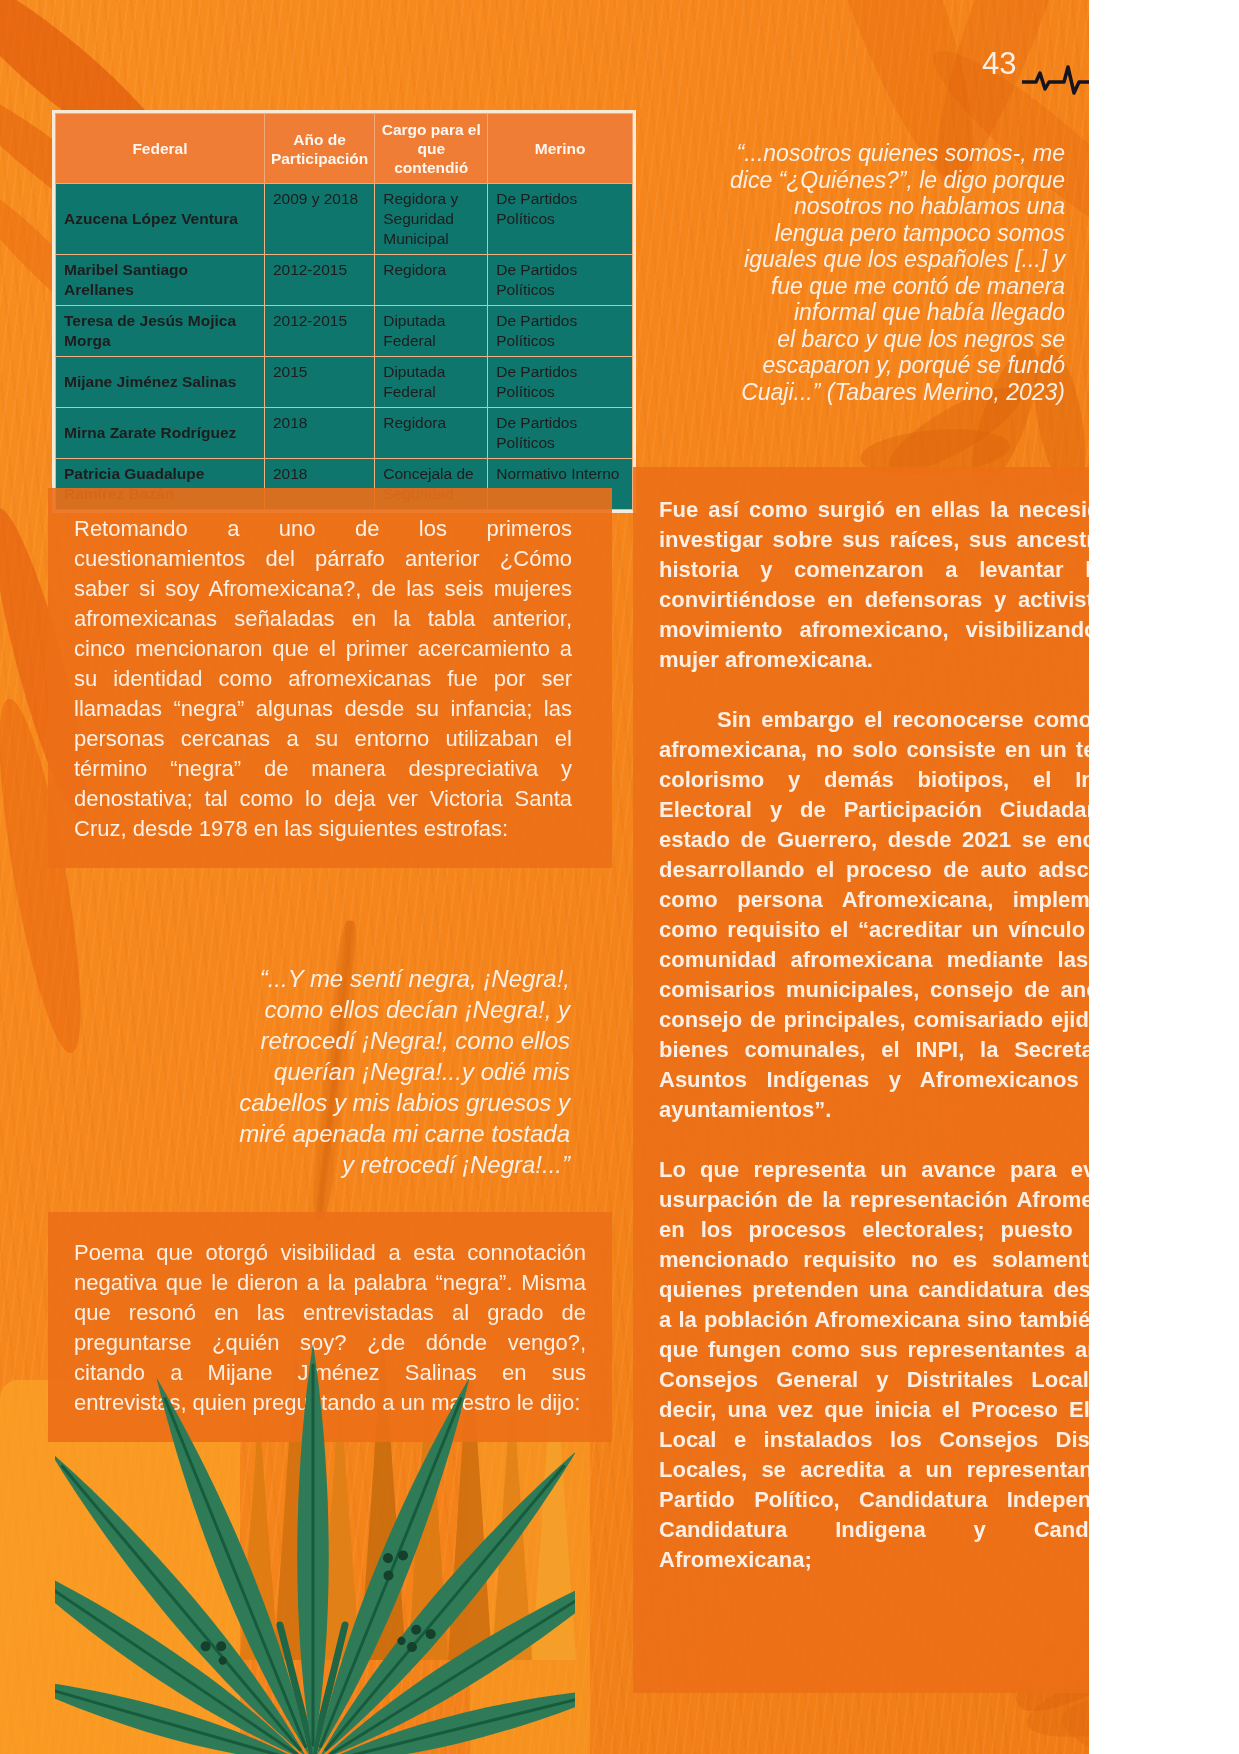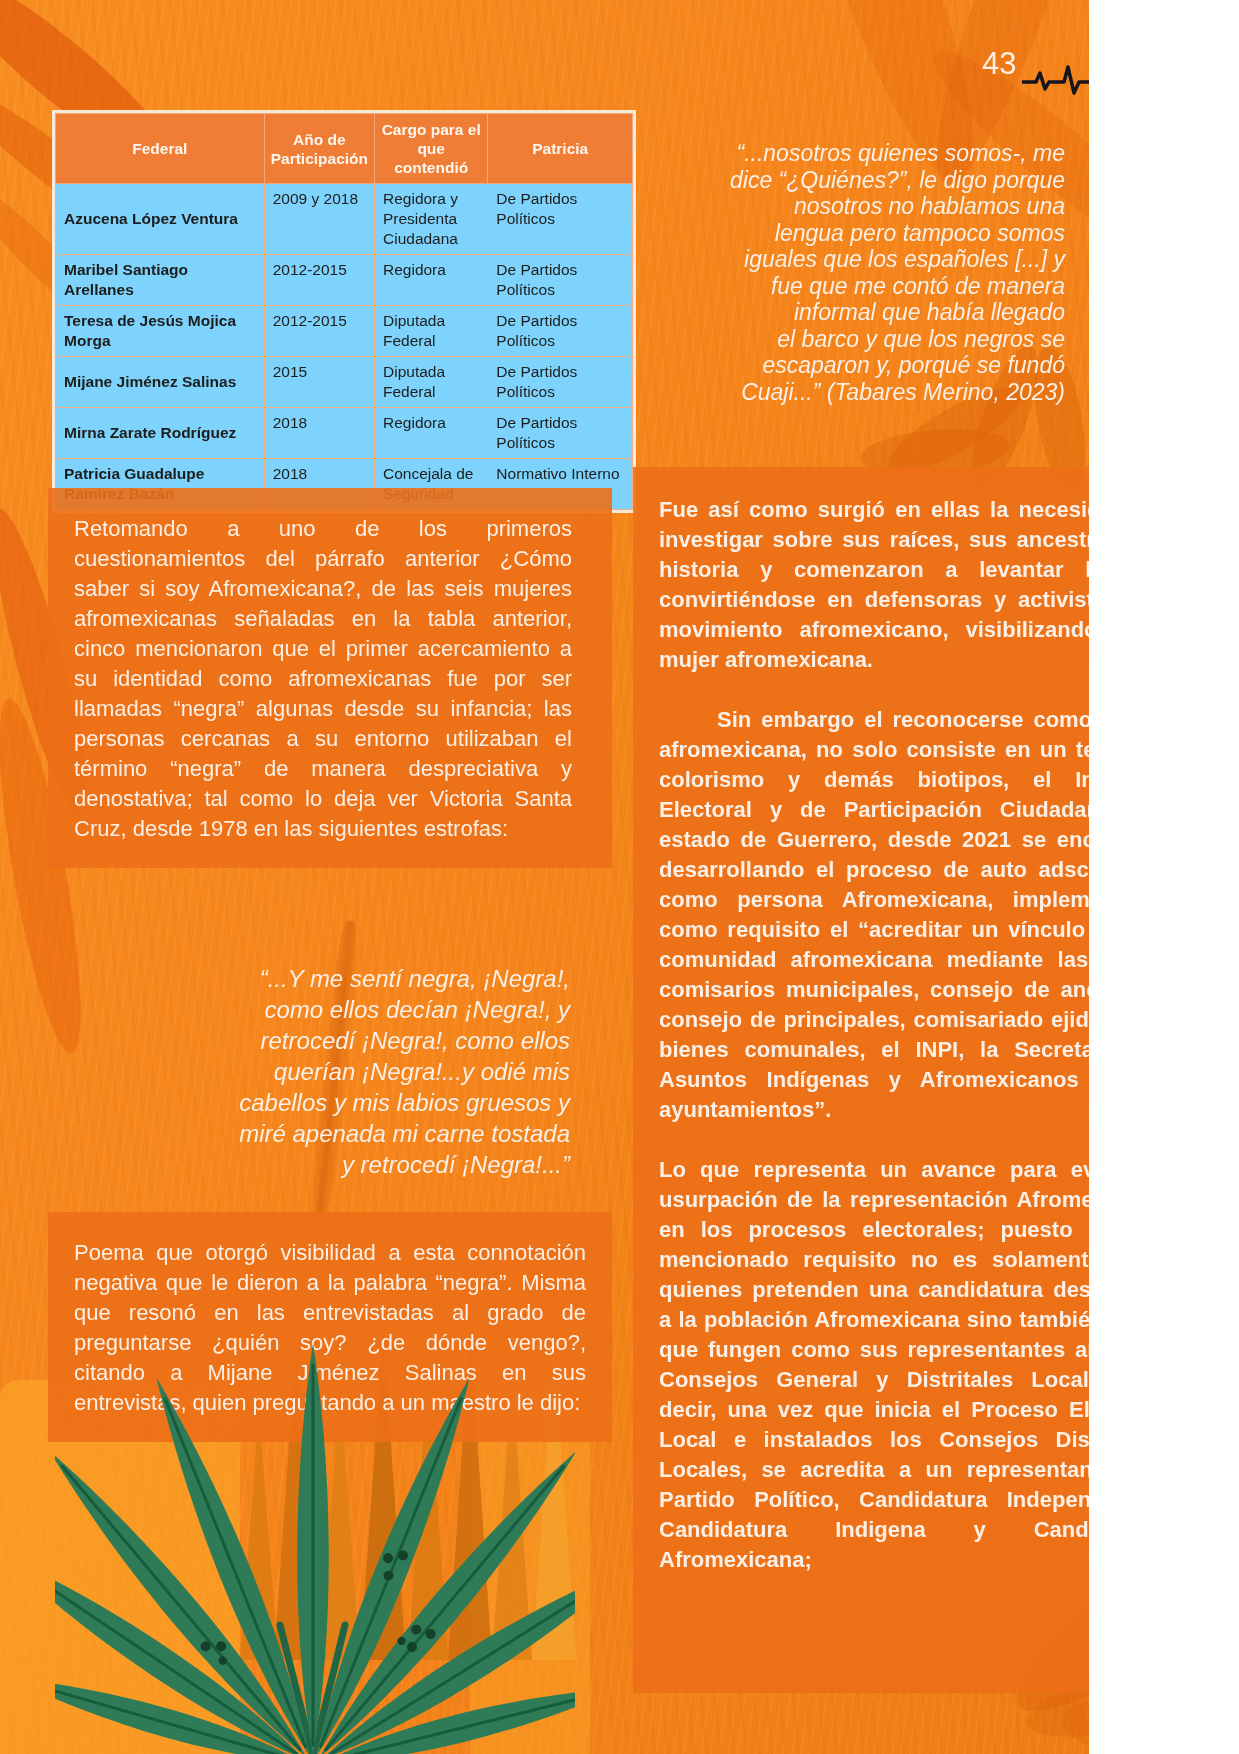--- a/index.html
+++ b/index.html
@@ -67,21 +67,21 @@
     font-size:15.5px;color:#1d1d1d;
     box-shadow:0 0 0 3px #f8ead9;
   }
   .data-table th{
     background:#ef7d35;color:#fdf6ef;font-weight:bold;
     padding:6px 6px;text-align:center;font-size:15.5px;line-height:19px;
     border:1px solid #f3a877;
   }
   .data-table td{
     border:1px solid #f3b183;padding:5px 8px;vertical-align:top;
-    line-height:20px;background:#7dd3fc;
+    line-height:20px;background:#0f766e;
   }
   .data-table td.name{font-weight:bold;text-align:left;vertical-align:middle;}
   
   #page-header{position:absolute;left:960px;top:28px;width:260px;height:100px;}
   #page-num{position:absolute;left:22px;top:18px;font-size:31px;color:#fcefe5;}
   #ekg{position:absolute;left:62px;top:30px;}
   #heart-icon{position:absolute;left:128px;top:0px;}
   
   #plant{position:absolute;left:55px;top:1295px;}
 </style>
@@ -137,28 +137,28 @@
       <path d="M97,61 L103,74" stroke="#1b1b31" stroke-width="4" stroke-linecap="round"></path>
     </svg>
   </div>
 
   <table class="data-table">
     <thead>
       <tr>
         <th style="width:38%">Federal</th>
         <th style="width:16%">Año de Participación</th>
         <th style="width:20%">Cargo para el que contendió</th>
-        <th style="width:26%">Patricia</th>
+        <th style="width:26%">Merino</th>
       </tr>
     </thead>
     <tbody>
         <tr>
           <td class="name">Azucena López Ventura</td>
           <td>2009 y 2018</td>
-          <td>Regidora y Presidenta Ciudadana</td>
+          <td>Regidora y Seguridad Municipal</td>
           <td>De Partidos Políticos</td>
         </tr>
         <tr>
           <td class="name">Maribel Santiago Arellanes</td>
           <td>2012-2015</td>
           <td>Regidora</td>
           <td>De Partidos Políticos</td>
         </tr>
         <tr>
           <td class="name">Teresa de Jesús Mojica Morga</td>

